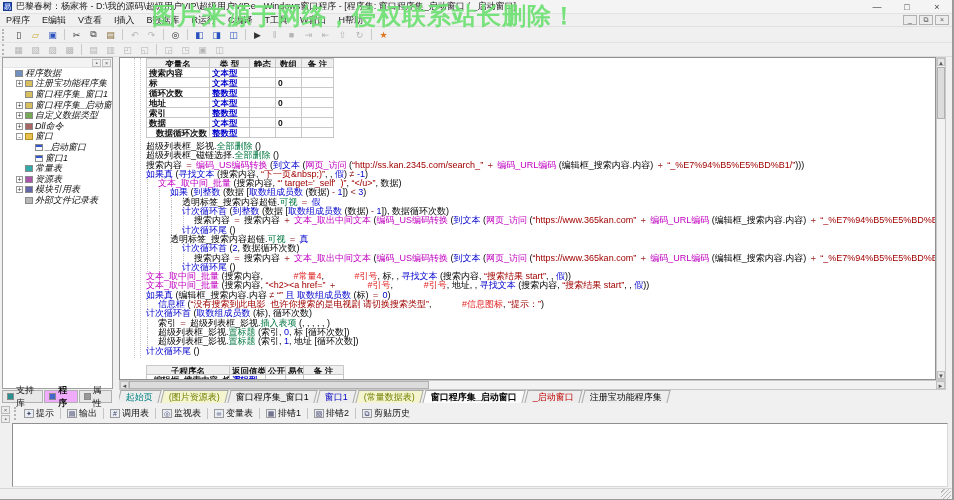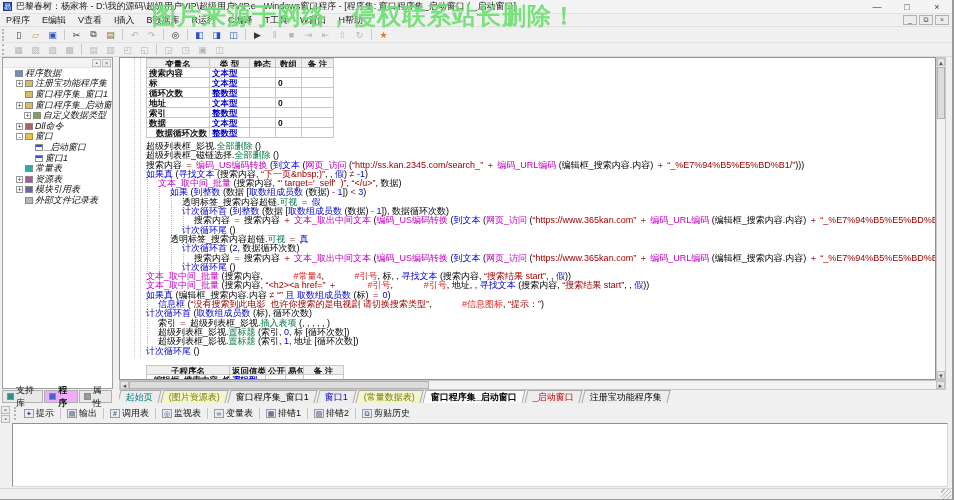--- a/index.html
+++ b/index.html
@@ -220,21 +220,21 @@
         <div class="trow2" style="padding-left: 13px;">
           <span class="expn"></span>
           <span class="ticon ti-assembly-icon"></span>
           <span>窗口程序集_窗口1</span>
         </div>
         <div class="trow2" style="padding-left: 13px;">
           <span class="exp">+</span>
           <span class="ticon ti-assembly-icon"></span>
           <span>窗口程序集_启动窗口</span>
         </div>
-        <div class="trow2" style="padding-left: 21px;">
+        <div class="trow2" style="padding-left: 13px;">
           <span class="exp">+</span>
           <span class="ticon ti-datatype-icon"></span>
           <span>自定义数据类型</span>
         </div>
         <div class="trow2" style="padding-left: 13px;">
           <span class="exp">+</span>
           <span class="ticon ti-dll-icon"></span>
           <span>Dll命令</span>
         </div>
         <div class="trow2" style="padding-left: 13px;">

